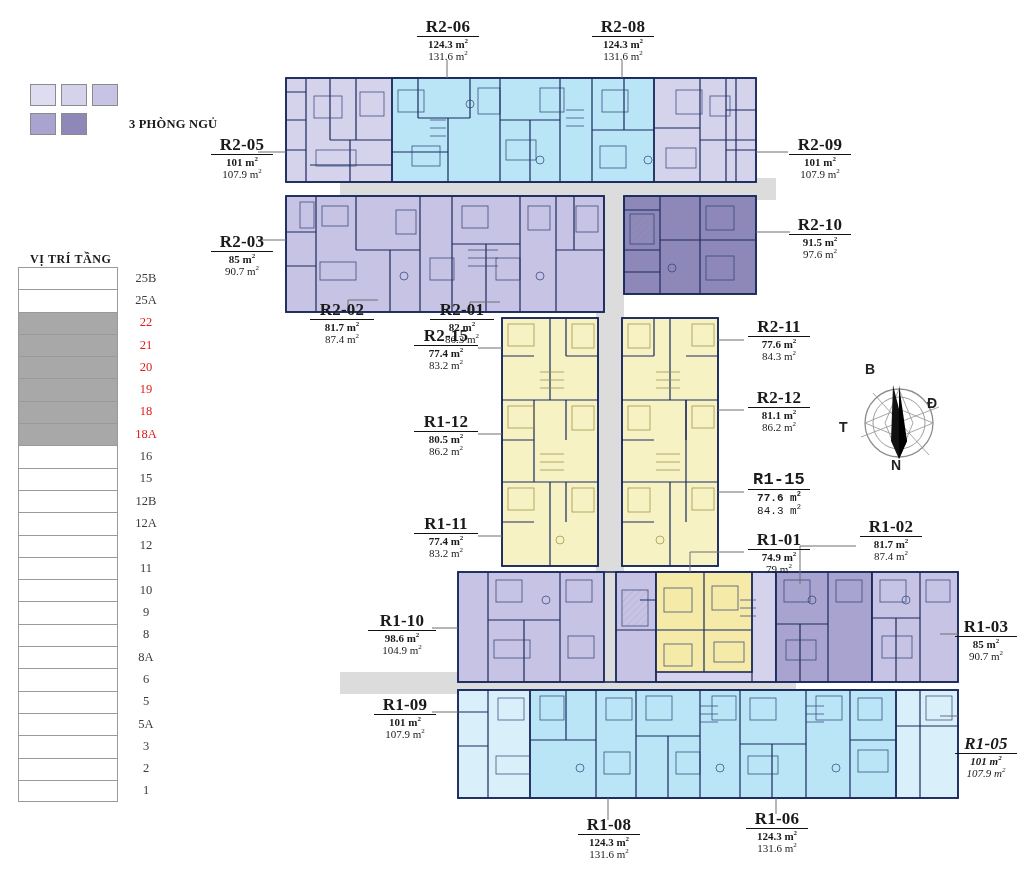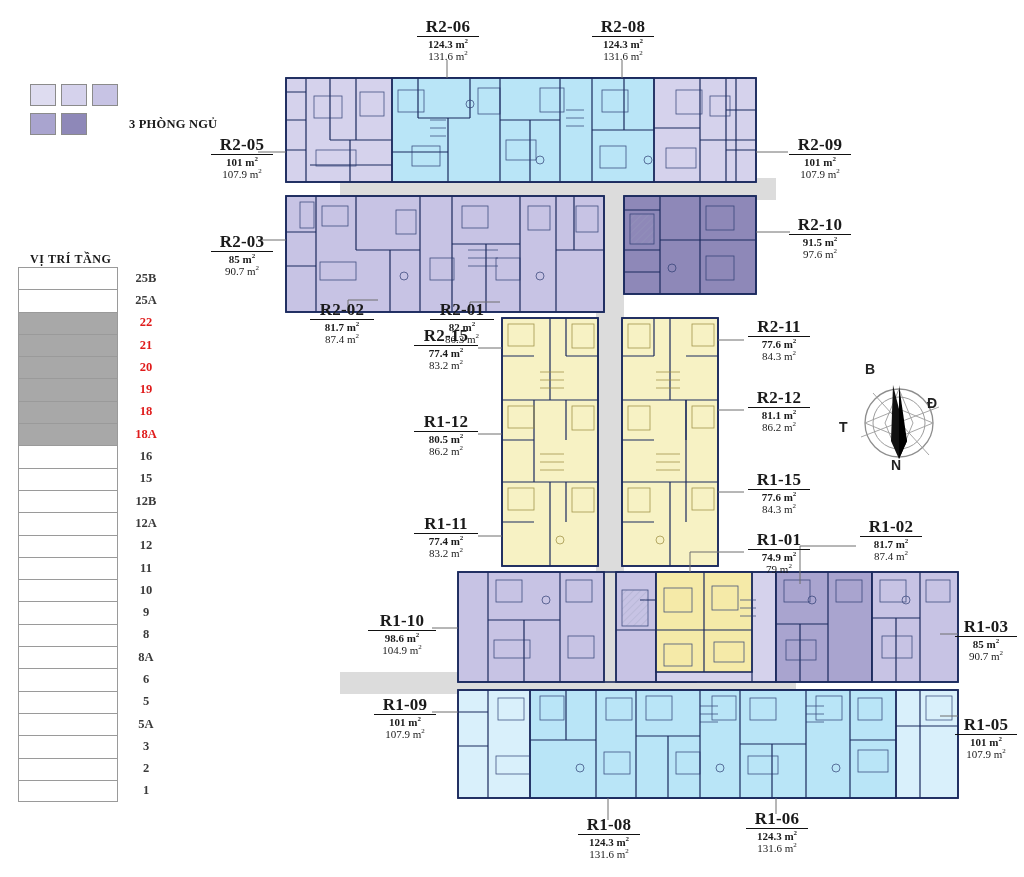--- a/index.html
+++ b/index.html
@@ -16,21 +16,21 @@
   .legend-label{font-weight:bold;font-size:12.5px;letter-spacing:.2px;margin-left:6px;white-space:nowrap;}
 
   
   #floor-block{position:absolute;left:18px;top:252px;width:175px;}
   #floor-title{font-weight:bold;font-size:12px;letter-spacing:.6px;margin-left:12px;margin-bottom:0;font-family:Liberation Serif, serif;}
   #floor-table{position:relative;width:160px;}
   .floor-row{display:flex;align-items:center;height:22.3px;}
   .floor-cell{width:100px;height:22.3px;box-sizing:border-box;border:1px solid #9a9a9a;border-bottom:none;background:#ffffff;}
   .floor-row:last-child .floor-cell{border-bottom:1px solid #9a9a9a;}
   .floor-cell.hl{background:#a8a8a8;}
-  .floor-name{width:56px;text-align:center;font-size:12.5px;font-weight:bold;color:#3b3b3b;}
+  .floor-name{width:56px;text-align:center;font-size:12.5px;font-weight:normal;color:#3b3b3b;}
   .floor-name.red{color:#e01b1b;}
 
   
   .callout{position:absolute;font-size:11px;line-height:1.08;white-space:nowrap;}
   .callout .code{font-weight:bold;font-size:17px;letter-spacing:.2px;display:block;text-align:center;}
   .callout .a1{display:block;text-align:center;font-weight:bold;font-size:11px;border-top:1.4px solid #111;padding-top:.5px;}
   .callout .a2{display:block;text-align:center;font-size:11px;}
   sup{font-size:7px;vertical-align:super;}
 
   
@@ -444,21 +444,21 @@
     <span class="a1"><span>81.1 m</span><sup>2</sup></span>
     <span class="a2"><span>86.2 m</span><sup>2</sup></span>
   </div>
 
   <div class="callout" style="left:414px;top:413px;width:64px;">
     <span class="code">R1-12</span>
     <span class="a1"><span>80.5 m</span><sup>2</sup></span>
     <span class="a2"><span>86.2 m</span><sup>2</sup></span>
   </div>
 
-  <div class="callout" style="left:748px;top:471px;width:62px;">
+  <div class="callout" style="left:748px;top:471px;width:62px;font-family:Liberation Mono, monospace;">
     <span class="code">R1-15</span>
     <span class="a1"><span>77.6 m</span><sup>2</sup></span>
     <span class="a2"><span>84.3 m</span><sup>2</sup></span>
   </div>
 
   <div class="callout" style="left:414px;top:515px;width:64px;">
     <span class="code">R1-11</span>
     <span class="a1"><span>77.4 m</span><sup>2</sup></span>
     <span class="a2"><span>83.2 m</span><sup>2</sup></span>
   </div>
@@ -486,21 +486,21 @@
     <span class="a1"><span>85 m</span><sup>2</sup></span>
     <span class="a2"><span>90.7 m</span><sup>2</sup></span>
   </div>
 
   <div class="callout" style="left:374px;top:696px;width:62px;">
     <span class="code">R1-09</span>
     <span class="a1"><span>101 m</span><sup>2</sup></span>
     <span class="a2"><span>107.9 m</span><sup>2</sup></span>
   </div>
 
-  <div class="callout" style="left:955px;top:716px;width:62px;">
+  <div class="callout" style="left:955px;top:735px;width:62px;font-style:italic;">
     <span class="code">R1-05</span>
     <span class="a1"><span>101 m</span><sup>2</sup></span>
     <span class="a2"><span>107.9 m</span><sup>2</sup></span>
   </div>
 
   <div class="callout" style="left:578px;top:816px;width:62px;">
     <span class="code">R1-08</span>
     <span class="a1"><span>124.3 m</span><sup>2</sup></span>
     <span class="a2"><span>131.6 m</span><sup>2</sup></span>
   </div>

